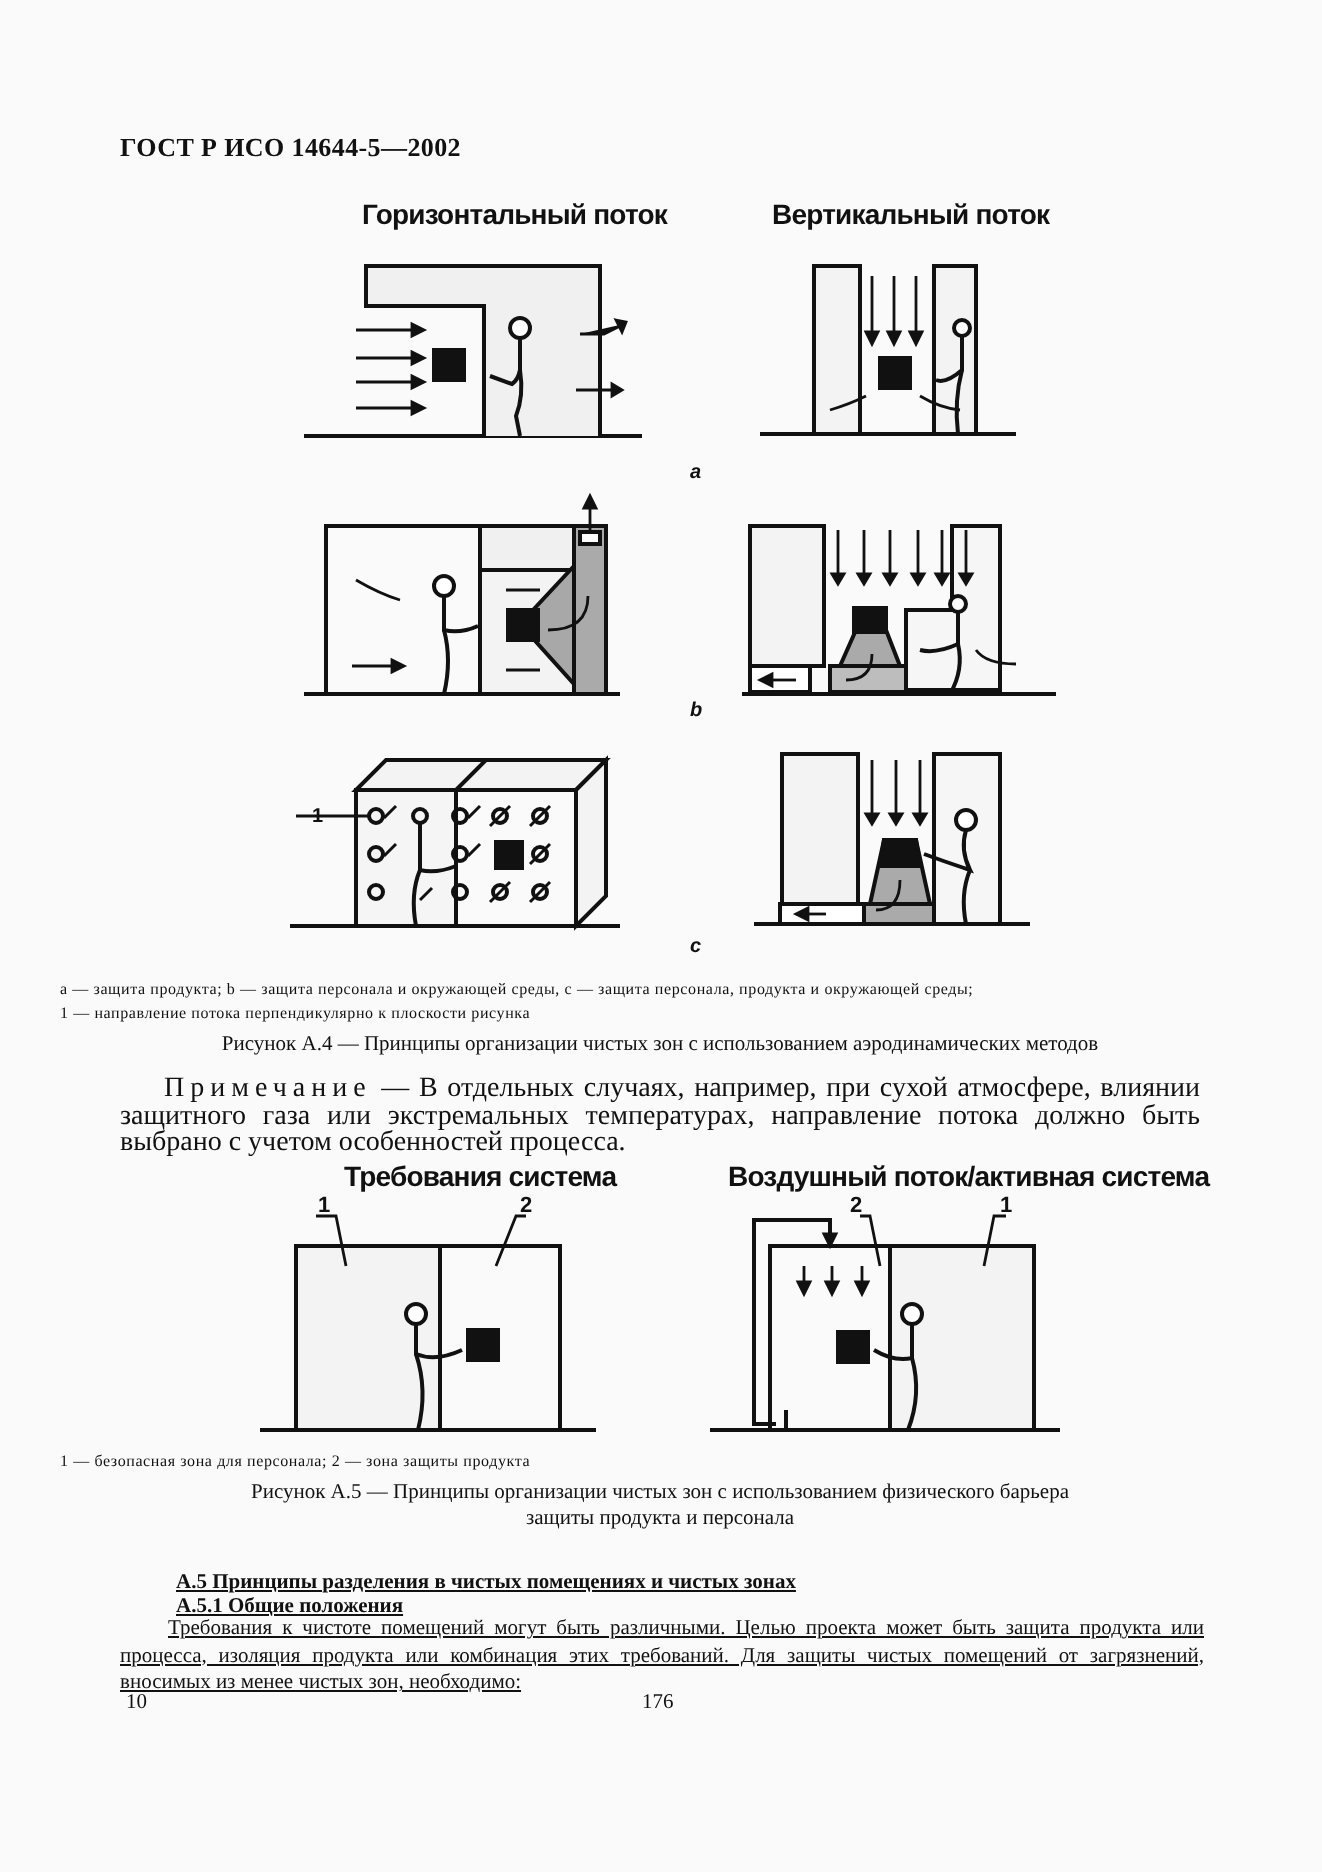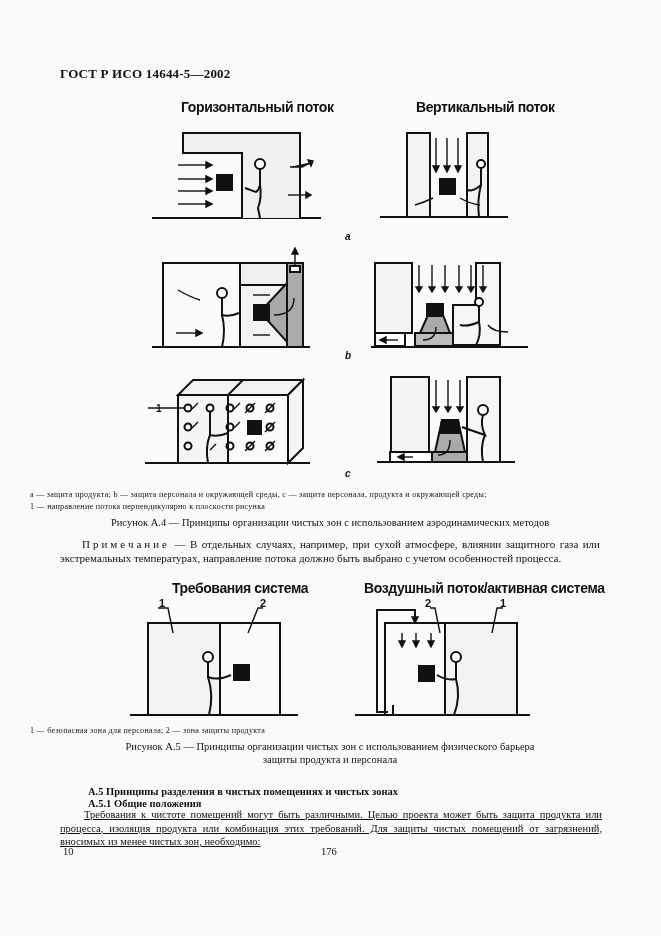--- a/index.html
+++ b/index.html
@@ -3,35 +3,35 @@
 <meta charset="utf-8">
 <style>
   html,body{margin:0;padding:0;background:#fafafa;}
   body{width:661px;height:936px;position:relative;overflow:hidden;font-family:"Liberation Serif","DejaVu Serif",serif;color:#111;}
   .abs{position:absolute;}
   .hdr{left:60px;top:66px;font-size:13px;font-weight:bold;letter-spacing:0.2px;}
   .fig-label{font-family:"Liberation Sans","DejaVu Sans",sans-serif;font-size:14px;font-weight:bold;letter-spacing:-0.4px;white-space:nowrap;}
   .sub{font-family:"Liberation Sans","DejaVu Sans",sans-serif;font-size:10px;font-weight:bold;font-style:italic;}
   .legend{font-size:8px;text-align:left;width:600px;left:30px;line-height:12px;letter-spacing:0.3px;}
   .caption{font-size:10.5px;text-align:center;line-height:13px;}
-  .note{left:60px;width:540px;font-size:11px;line-height:13.5px;text-align:justify;}
+  .note{left:60px;width:540px;font-size:14px;line-height:13.5px;text-align:justify;}
   .note .sp{letter-spacing:3px;}
   .section{left:60px;width:540px;font-size:10.5px;line-height:13px;}
-  .bold{font-weight:bold;}
+  .bold{font-weight:bold;text-decoration:underline;}
   .para{left:60px;width:542px;font-size:10.5px;line-height:13.5px;text-align:justify;text-indent:24px;}
   .pnum{font-size:10.5px;}
   svg{position:absolute;overflow:visible;}
 </style>
 </head>
 <body>
 
 <div class="abs hdr">ГОСТ Р ИСО 14644-5—2002</div>
 
 <div class="abs fig-label" style="left:181px;top:99px;">Горизонтальный поток</div>
-<div class="abs fig-label" style="left:416px;top:99px;">Вертикальный поток</div>
+<div class="abs fig-label" style="left:386px;top:99px;">Вертикальный поток</div>
 
 <svg style="left:150px;top:130px;" width="180" height="100" viewBox="0 0 180 100">
   <g stroke="#111" stroke-width="2" fill="none">
     <path d="M2,88 H171"></path>
     <path d="M92,88 V23 H33 V3 H150 V88" fill="#f0f0f0"></path>
   </g>
   <g stroke="#111" stroke-width="1.4" fill="#111">
     <path d="M28,35 H60"></path>
       <path d="M56,32 L62,35 L56,38Z"></path>
     <path d="M28,49 H60"></path>

